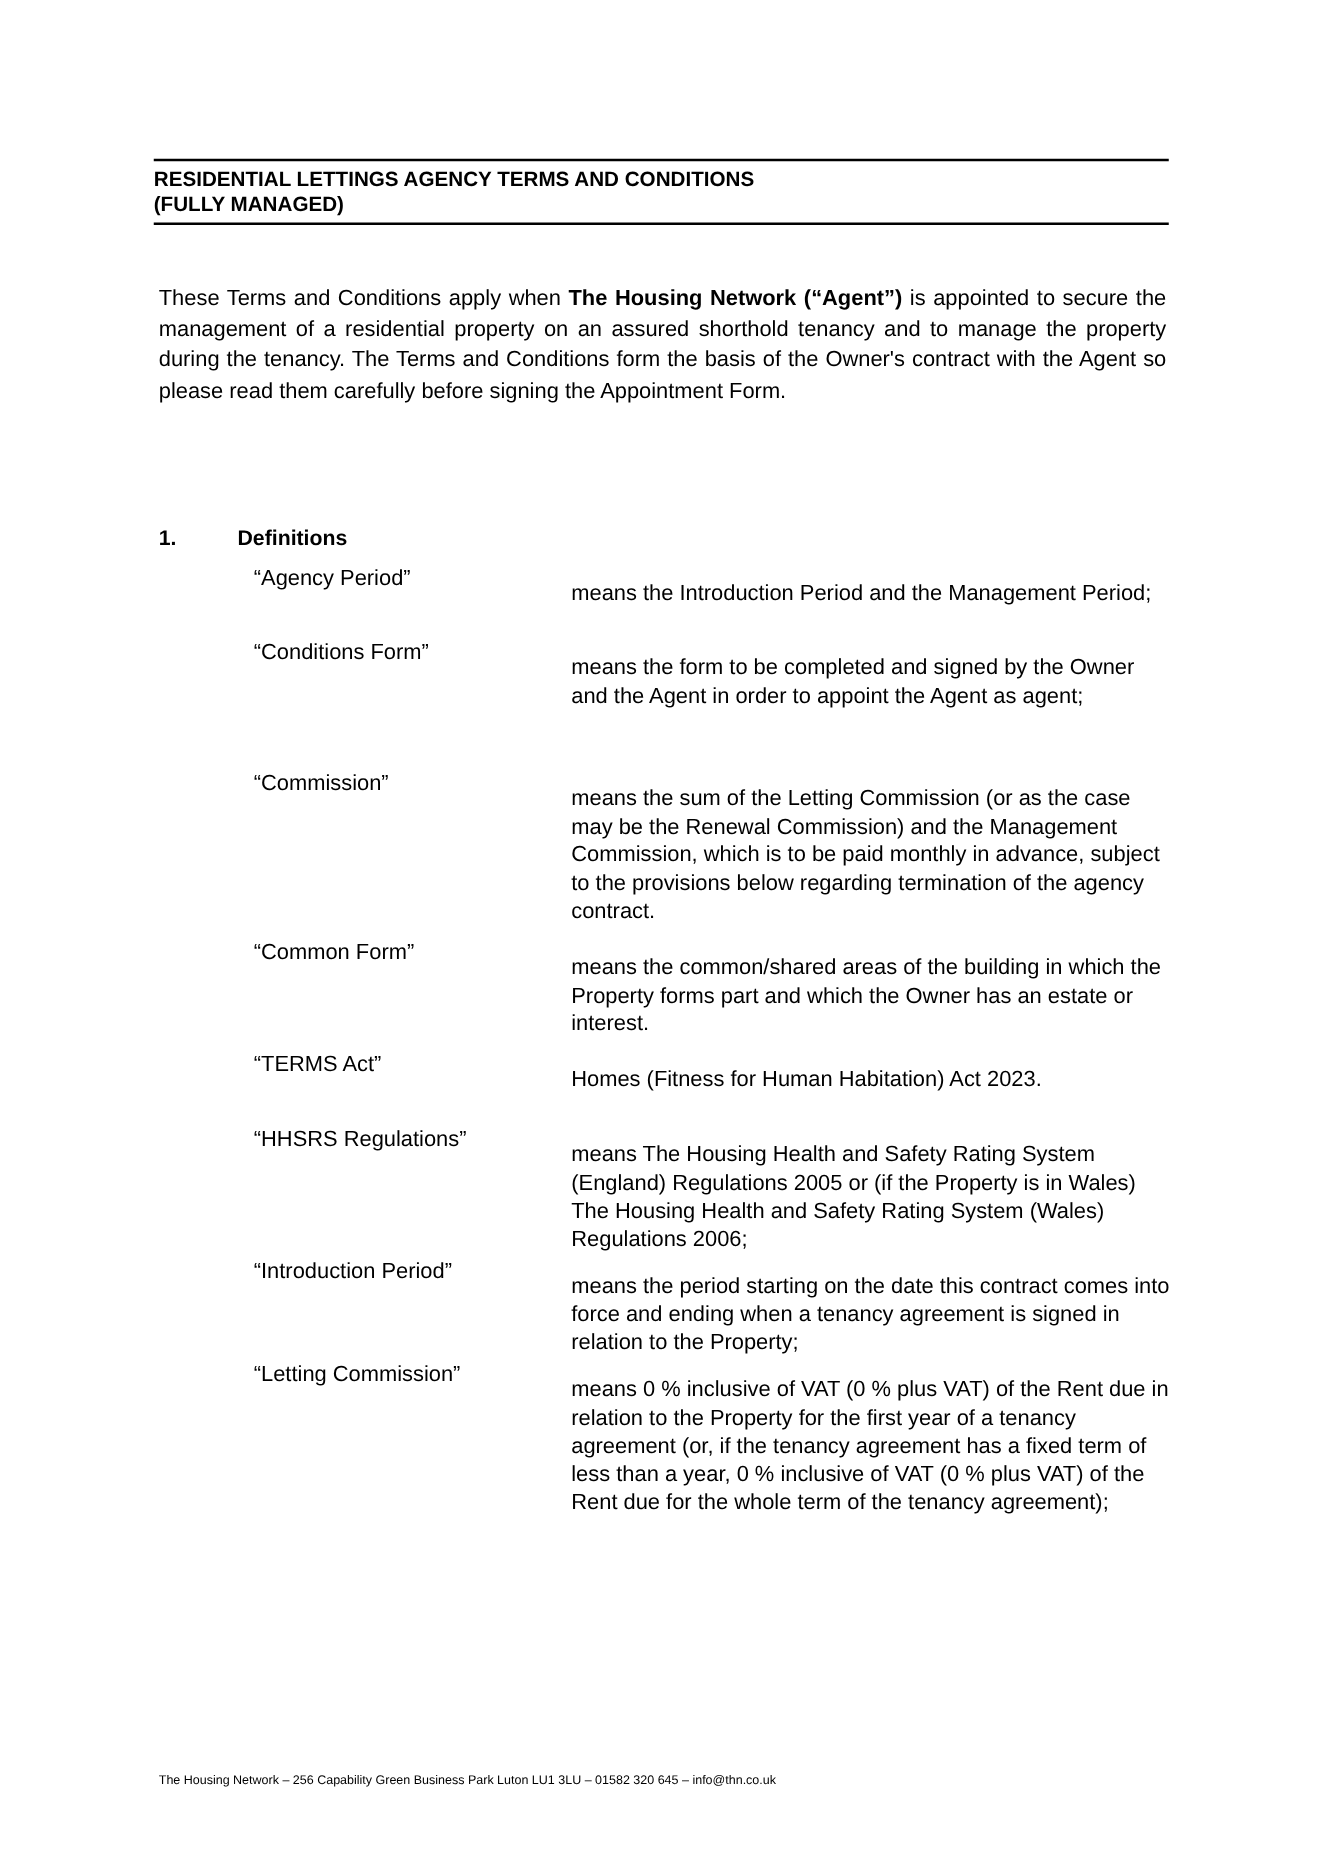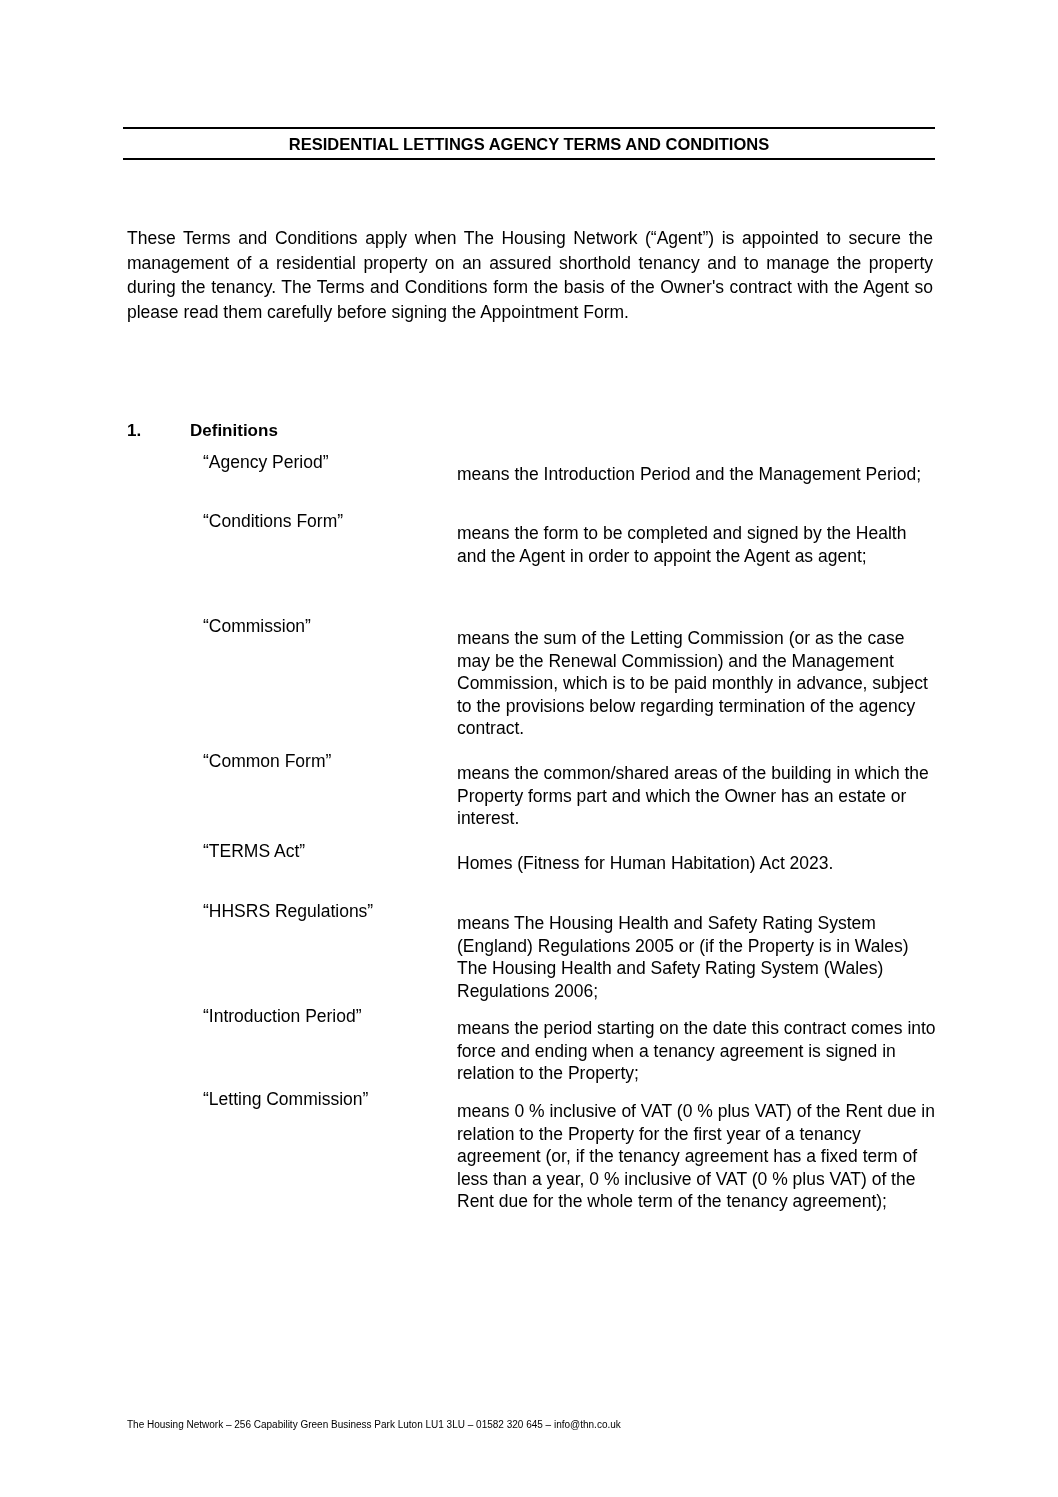--- a/index.html
+++ b/index.html
@@ -1,51 +1,52 @@
 <!DOCTYPE html>
 <html><head>
 <meta charset="utf-8">
 <style>
   html, body { margin:0; padding:0; background:#fff; }
   body { width:1058px; height:1497px; position:relative; overflow:hidden;
          font-family:"Liberation Sans", sans-serif; color:#000; }
   .title-block { position:absolute; left:123px; top:127px; width:812px;
                  border-top:2px solid #000; border-bottom:2px solid #000;
-                 padding:5px 0 4px 0; text-align:center; }
+                 padding:5px 0 4px 0; text-align:left; }
   .title-line { font-weight:bold; font-size:16.5px; line-height:20px; }
   .intro { position:absolute; left:127px; top:226px; width:806px;
            font-size:17.5px; line-height:24.5px; text-align:justify; }
-  .intro b { font-weight:normal; }
+  .intro b { font-weight:bold; }
   .section { position:absolute; left:127px; top:393px; font-size:17px; font-weight:bold;margin-top:28px; }
   .section .num { display:inline-block; width:63px; }
   .def { position:absolute; left:203px; width:740px; font-size:17.5px; line-height:22.5px; }
   .def .term { position:absolute; left:0; top:0; font-weight:normal; width:250px; }
   .def .text { position:absolute; left:254px; top:12px; width:480px; }
   .footer { position:absolute; left:127px; top:1419px; font-size:10px; white-space:nowrap; }
 </style>
 </head>
 <body>
 
 <div class="title-block">
   <div class="title-line">RESIDENTIAL LETTINGS AGENCY TERMS AND CONDITIONS</div>
+  <div class="title-line">(FULLY MANAGED)</div>
 </div>
 
 <div class="intro"><span>These Terms and Conditions apply when </span><b>The Housing Network (“Agent”)</b><span> is appointed to secure the management of a residential property on an assured shorthold tenancy and to manage the property during the tenancy. The Terms and Conditions form the basis of the Owner's contract with the Agent so please read them carefully before signing the Appointment Form.</span></div>
 
 <div class="section">
   <span class="num">1.</span><span>Definitions</span>
 </div>
 
 <div class="def" style="top:451px">
   <div class="term">“Agency Period”</div>
   <div class="text">means the Introduction Period and the Management Period;</div>
 </div>
 <div class="def" style="top:510px">
   <div class="term">“Conditions Form”</div>
-  <div class="text">means the form to be completed and signed by the Health and the Agent in order to appoint the Agent as agent;</div>
+  <div class="text">means the form to be completed and signed by the Owner and the Agent in order to appoint the Agent as agent;</div>
 </div>
 <div class="def" style="top:615px">
   <div class="term">“Commission”</div>
   <div class="text">means the sum of the Letting Commission (or as the case may be the Renewal Commission) and the Management Commission, which is to be paid monthly in advance, subject to the provisions below regarding termination of the agency contract.</div>
 </div>
 <div class="def" style="top:750px">
   <div class="term">“Common Form”</div>
   <div class="text">means the common/shared areas of the building in which the Property forms part and which the Owner has an estate or interest.</div>
 </div>
 <div class="def" style="top:840px">

